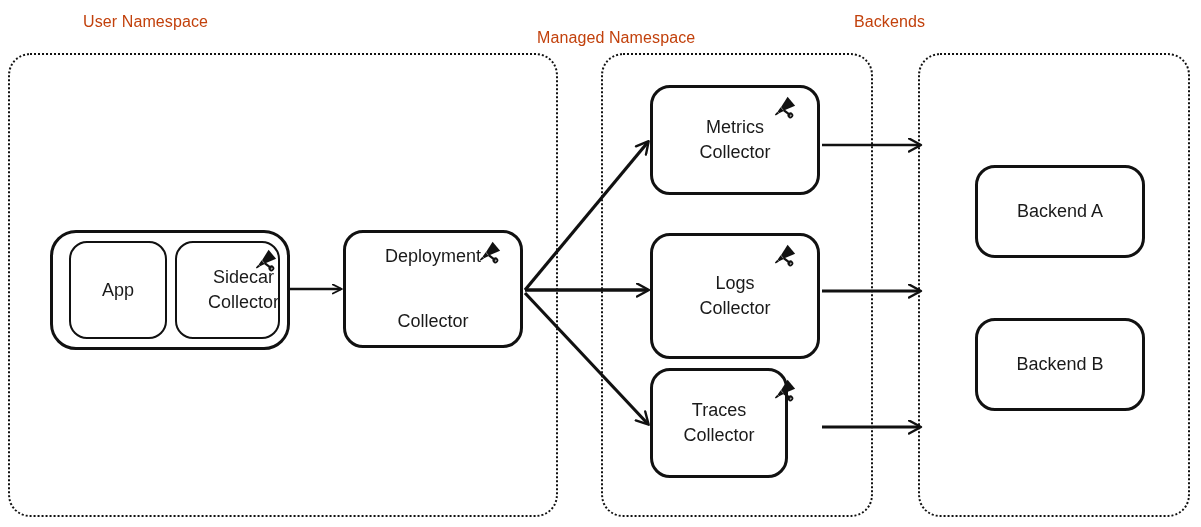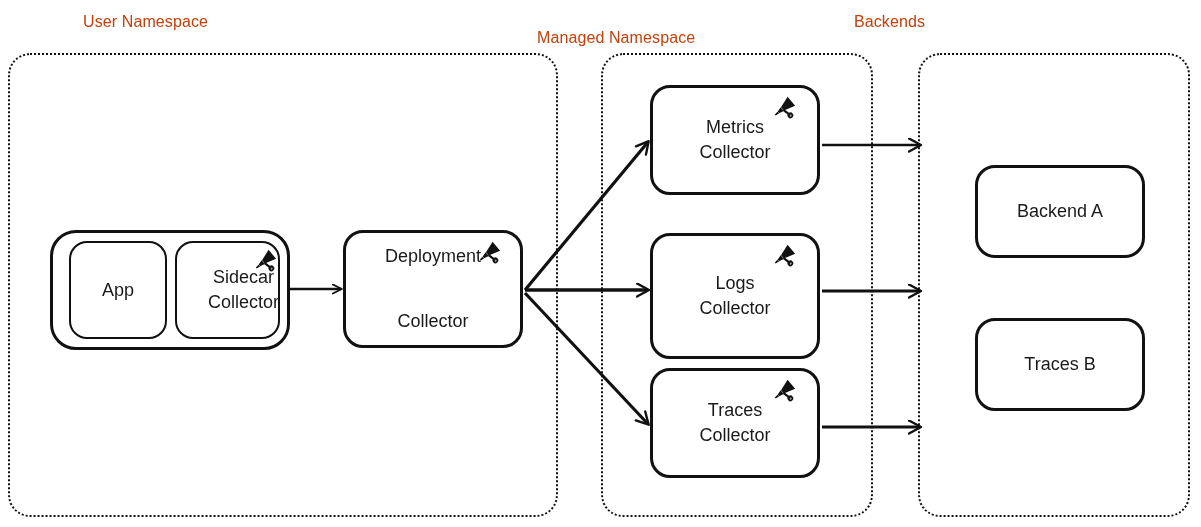--- a/index.html
+++ b/index.html
@@ -167,35 +167,35 @@
           <g transform="rotate(-40 16 16)">
             <path d="M14.5 9.5 L27 5.5 L27 18 L14.5 14.2 Z" fill="#111111"></path>
             <path d="M8.8 10.8 L14.2 9.3 L14.2 14.4 L8.8 13.0 Z" fill="#111111"></path>
             <path d="M4.5 11.3 L8.5 10.6 L8.5 13.3 L4.5 12.6 Z" fill="#111111"></path>
             <path d="M14.8 14.6 L16.4 21.5" stroke="#111111" stroke-width="2.4" stroke-linecap="round" fill="none"></path>
             <circle cx="16.6" cy="22.6" r="2.1" fill="none" stroke="#111111" stroke-width="1.9"></circle>
           </g>
         </svg></span>
     </div>
 
-  <div class="node" style="left: 650px; top: 368px; width: 170px; height: 110px;">
+  <div class="node" style="left: 650px; top: 368px; width: 138px; height: 110px;">
     <span class="node-line">Traces</span>
     <span class="node-line">Collector</span>
   <span class="otel-icon" style="left: 118px; top: 8px;"><svg viewBox="0 0 32 32" width="30" height="30">
           <g transform="rotate(-40 16 16)">
             <path d="M14.5 9.5 L27 5.5 L27 18 L14.5 14.2 Z" fill="#111111"></path>
             <path d="M8.8 10.8 L14.2 9.3 L14.2 14.4 L8.8 13.0 Z" fill="#111111"></path>
             <path d="M4.5 11.3 L8.5 10.6 L8.5 13.3 L4.5 12.6 Z" fill="#111111"></path>
             <path d="M14.8 14.6 L16.4 21.5" stroke="#111111" stroke-width="2.4" stroke-linecap="round" fill="none"></path>
             <circle cx="16.6" cy="22.6" r="2.1" fill="none" stroke="#111111" stroke-width="1.9"></circle>
           </g>
         </svg></span>
     </div>
 
   <div class="node" style="left: 975px; top: 165px; width: 170px; height: 93px;">
     <span class="node-line">Backend A</span>
   </div>
 
   <div class="node" style="left: 975px; top: 318px; width: 170px; height: 93px;">
-    <span class="node-line">Traces B</span>
+    <span class="node-line">Backend B</span>
   </div>
 
 </div>
 
 </body></html>

